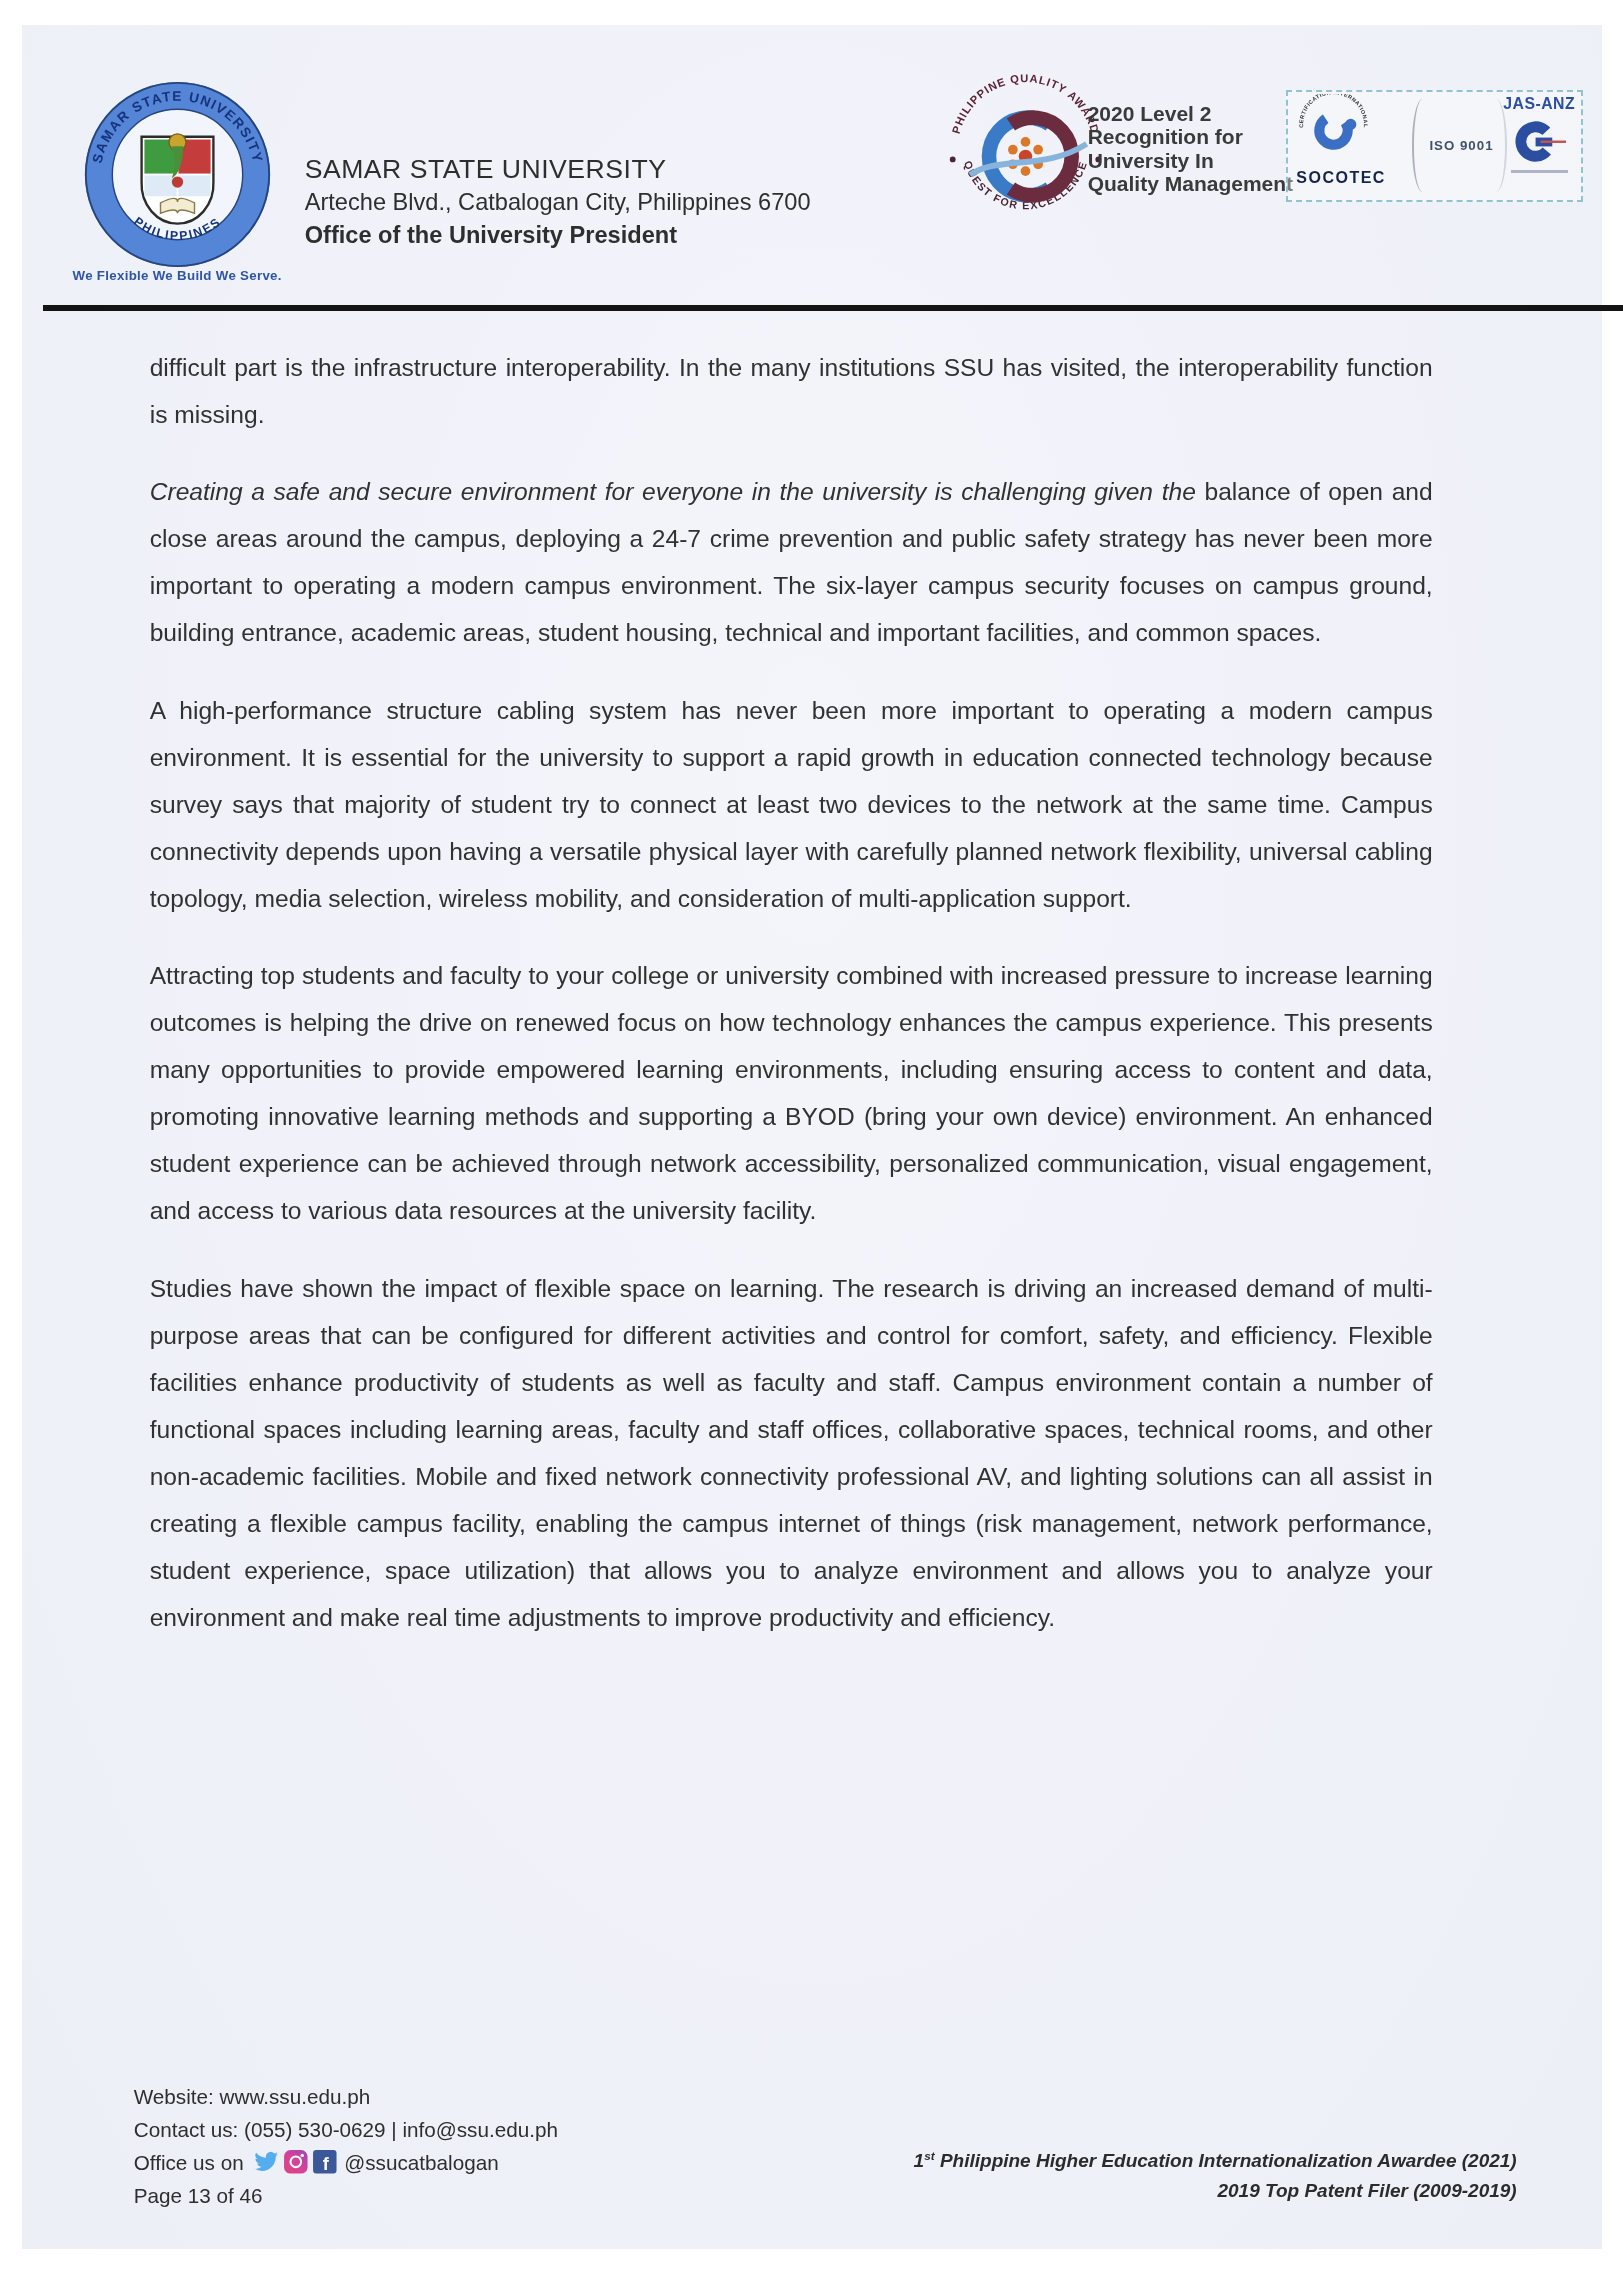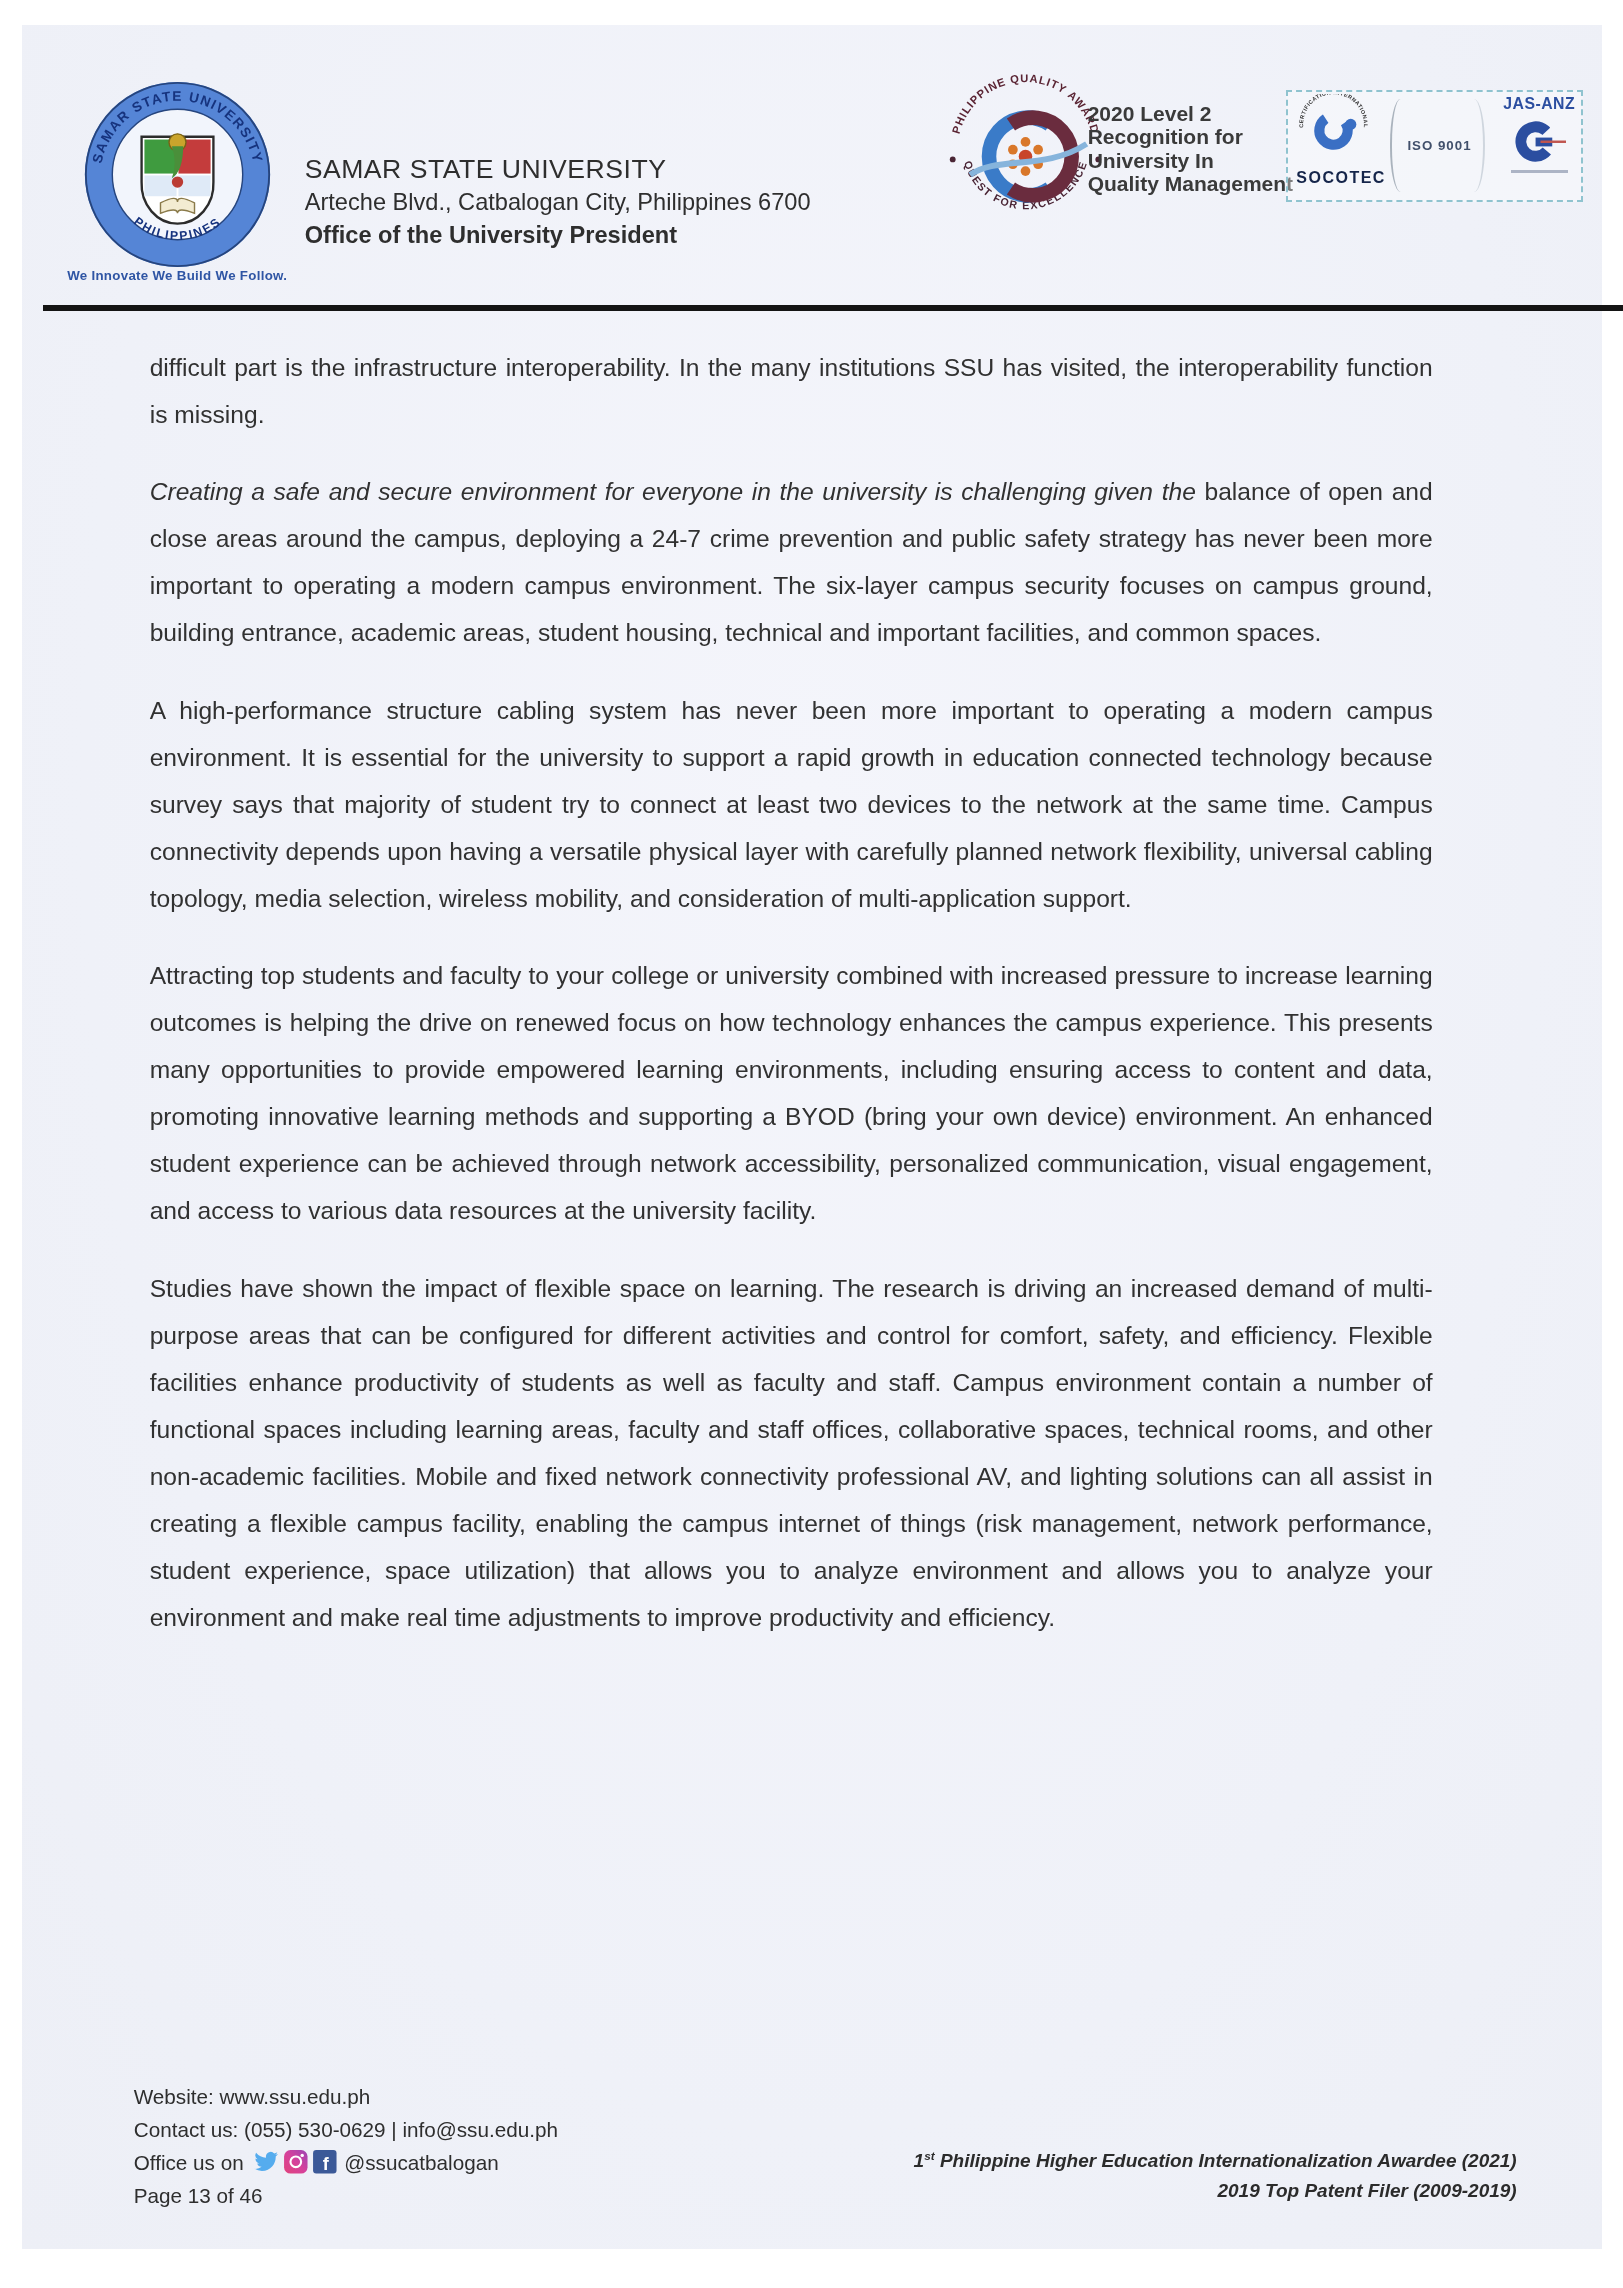--- a/index.html
+++ b/index.html
@@ -19,21 +19,21 @@
 
   .pqa-logo { position:absolute; left:921px; top:49px; width:165px; height:165px; }
   .pqa-text { position:absolute; left:1066px; top:77px; font-size:21px; font-weight:bold;
               color:#3a3a3a; line-height:23.6px; }
 
   .cert-box { position:absolute; left:1264px; top:65px; width:297px; height:112px;
               border:2px dashed #8fc3cf; background:rgba(255,255,255,.35); }
   .socotec-logo { position:absolute; left:9.9px; top:2px; width:71px; height:71px; }
   .socotec-label { position:absolute; left:5.9px; top:77px; width:95px; text-align:center;
                    font-size:16px; font-weight:bold; color:#15254a; letter-spacing:1.5px; }
-  .iso-wrap { position:absolute; left:102px; top:7.9px; width:95px; height:93px; }
+  .iso-wrap { position:absolute; left:124px; top:7.9px; width:95px; height:93px; }
   .iso-curve-l { position:absolute; left:0; top:0; width:21.7px; height:93px;
                  border-left:2px solid #aab3bd; border-radius:50% / 50%; }
   .iso-curve-r { position:absolute; right:0; top:0; width:21.7px; height:93px;
                  border-right:2px solid #cfd6de; border-radius:50% / 50%; }
   .iso-label { position:absolute; left:17.7px; top:39px; width:69px; font-size:13.3px;
                color:#41506b; font-weight:bold; letter-spacing:1px; }
   .jasanz { position:absolute; left:209px; top:3.9px; width:85px; text-align:center; }
   .jasanz .jz-label { font-size:15.8px; font-weight:bold; color:#2b4ea0; letter-spacing:0.5px; }
   .jasanz svg { display:block; margin:2px auto 0; }
   .fine-print-line { width:57px; height:3px; background:#9aa4b8; margin:2px auto 0; opacity:.8; }
@@ -76,21 +76,21 @@
       <path d="M62,60 h76 v48 a38,42 0 0 1 -38,44 a38,42 0 0 1 -38,-44 z" fill="#ffffff" stroke="#2c2c2c" stroke-width="2.5"></path>
       <rect x="65" y="63" width="34" height="36" fill="#3f9b3f"></rect>
       <rect x="101" y="63" width="34" height="36" fill="#c43c3c"></rect>
       <rect x="65" y="101" width="34" height="22" fill="#dfeaf7"></rect>
       <rect x="101" y="101" width="34" height="22" fill="#dfeaf7"></rect>
       <circle cx="100" cy="66" r="9" fill="#caa42c" stroke="#7a6216" stroke-width="1.5"></circle>
       <path d="M94,70 q6,18 0,34 q12,-8 12,-34 z" fill="#4a8f3a"></path>
       <circle cx="100" cy="108" r="6" fill="#bb3b33"></circle>
       <path d="M82,130 q18,-9 18,-1 q0,-8 18,1 v11 q-18,-7 -18,0 q0,-7 -18,0 z" fill="#f3ecd2" stroke="#8a7a4a" stroke-width="1.5"></path>
     </svg>
-    <div class="tagline">We Innovate We Build We Follow.</div>
+    <div class="tagline">We Flexible We Build We Serve.</div>
 
     <div class="head-text">
       <div class="uni">SAMAR STATE UNIVERSITY</div>
       <div class="addr">Arteche Blvd., Catbalogan City, Philippines 6700</div>
       <div class="off">Office of the University President</div>
     </div>
 
     <svg class="pqa-logo" viewBox="0 0 170 170">
       <path id="pqaTop" d="M 17 95 A 70 70 0 1 1 153 95" fill="none"></path>
       <path id="pqaBot" d="M 22 93 A 66 66 0 0 0 148 93" fill="none"></path>

